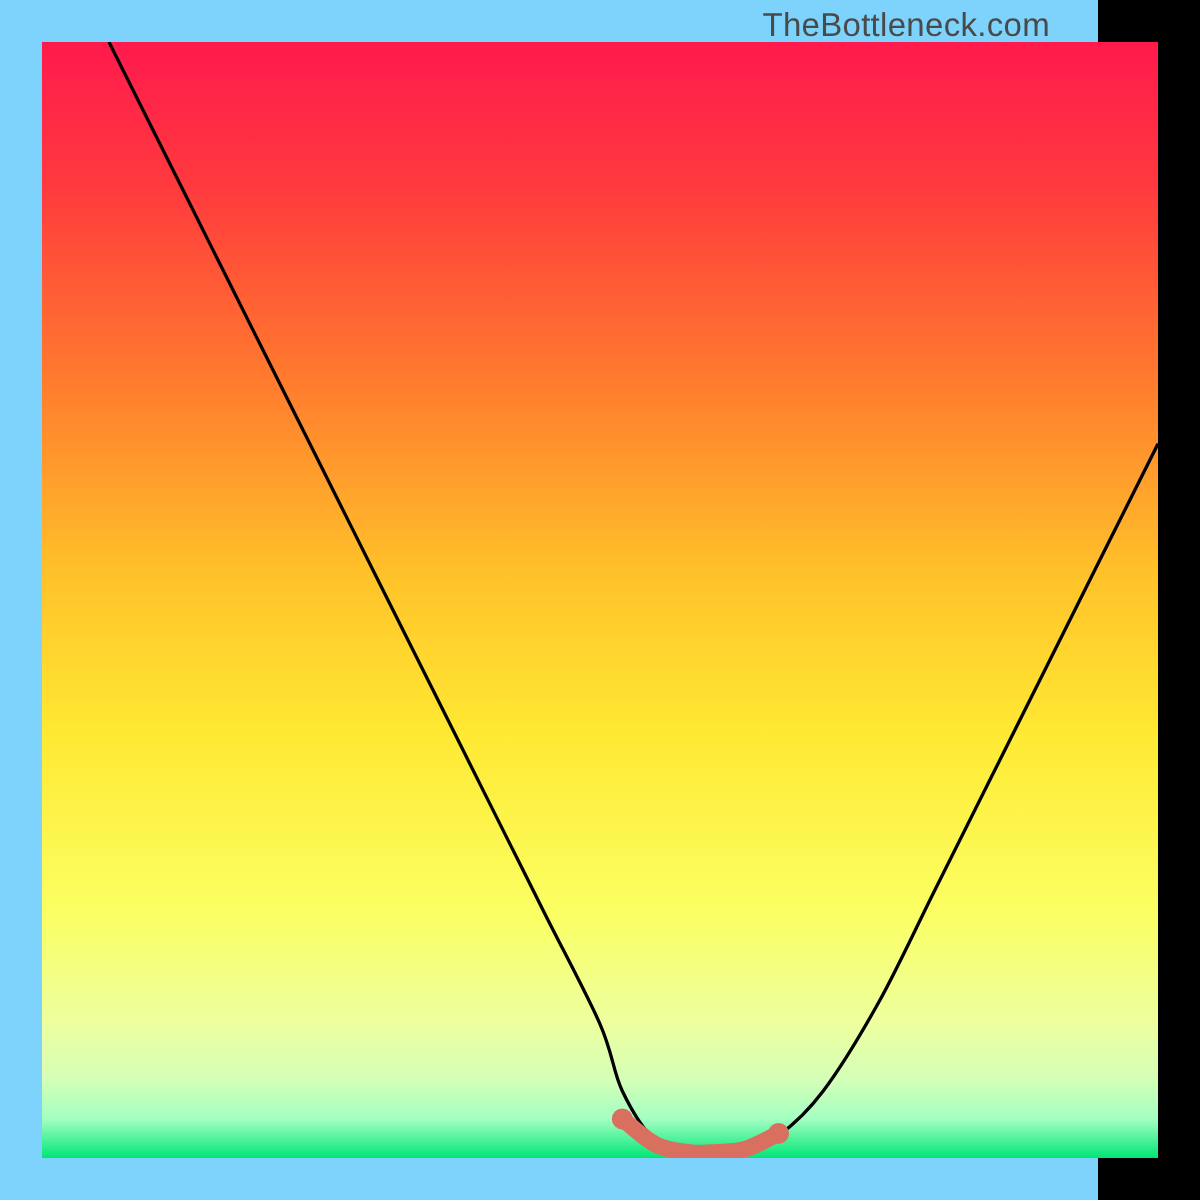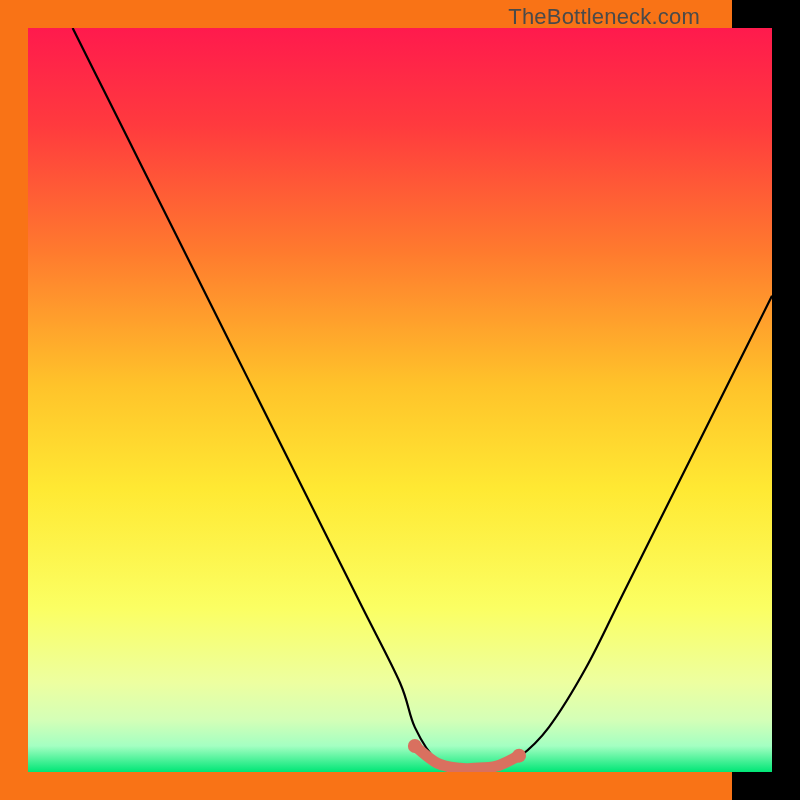--- a/index.html
+++ b/index.html
@@ -10,21 +10,21 @@
     background: #000;
     overflow: hidden;
     font-family: Arial, Helvetica, sans-serif;
   }
   .frame {
     position: absolute;
     left: 0;
     top: 0;
     width: 732px;
     height: 800px;
-    background: #f97316;
+    background: #7dd3fc;
   }
   .plot {
     position: absolute;
     left: 28px;
     top: 28px;
     width: 744px;
     height: 744px;
     
     overflow: hidden;
   }

